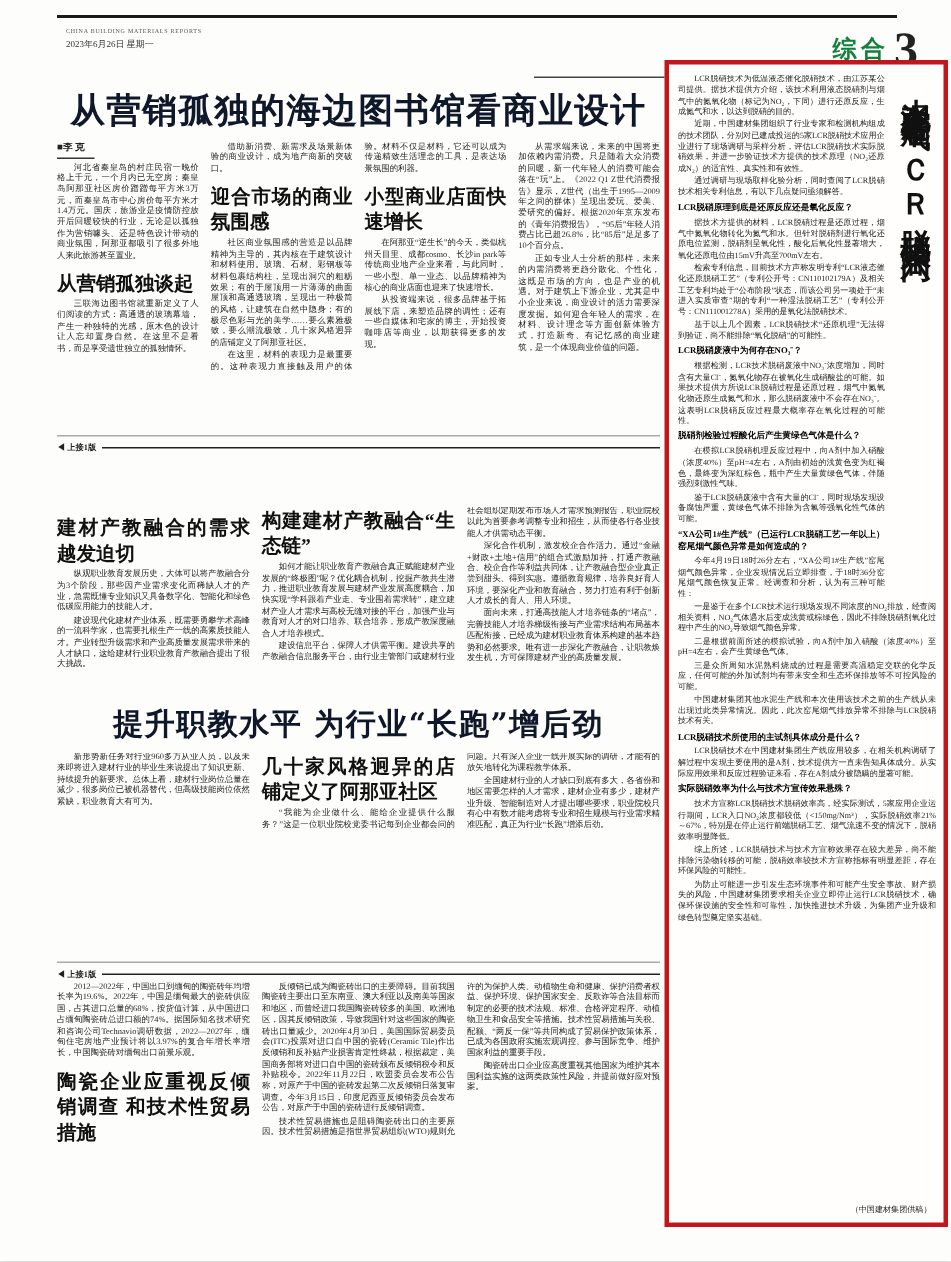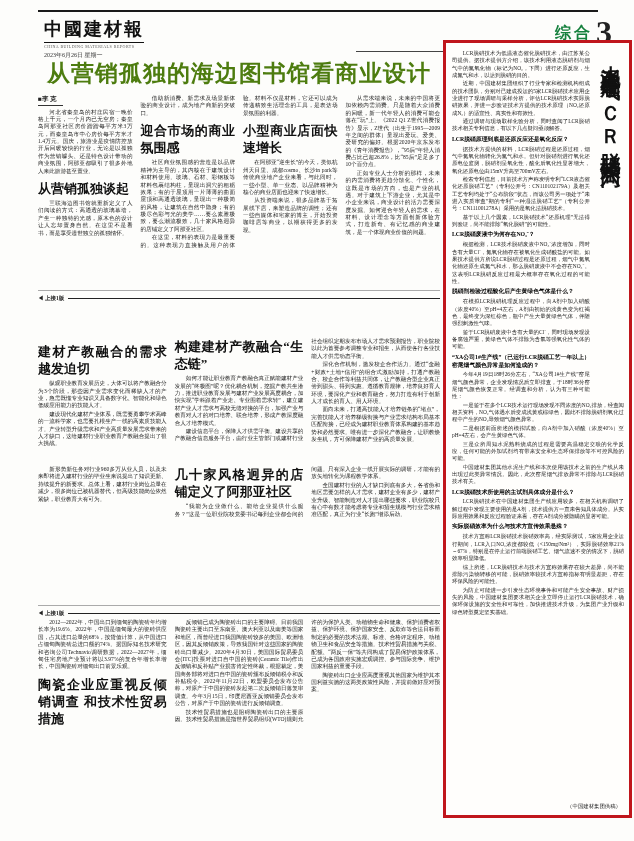--- a/index.html
+++ b/index.html
@@ -12,21 +12,21 @@
   .masthead .logo{font-size:18px;font-weight:bold;letter-spacing:2px;color:#111;
                   border-bottom:1.5px solid #111;padding-bottom:1px;display:inline-block;}
   .masthead .logo-sub{font-size:4px;color:#555;letter-spacing:.5px;margin-top:1px;}
   .masthead .dateline{font-size:6px;color:#333;margin-top:2px;}
   .section-mark{position:absolute;right:22px;top:16px;display:flex;align-items:flex-end;}
   .section-mark .sec{font-size:16px;font-weight:bold;color:#15803d;letter-spacing:3px;margin-bottom:4px;}
   .section-mark .num{font-size:32px;font-weight:bold;color:#222;line-height:1;margin-left:3px;}
   .header-rule-right{position:absolute;left:356px;width:276px;top:51px;border-top:1px solid #444;}
   
   .left-zone{position:absolute;left:38px;top:56px;width:402px;height:782px;overflow:hidden;}
-  .headline{font-weight:bold;text-align:center;color:#4d7c0f;font-family:"DejaVu Serif", serif;}
+  .headline{font-weight:bold;text-align:center;color:#0f172a;font-family:"DejaVu Serif", serif;}
   .h-xl{font-size:23px;letter-spacing:1px;margin:2px 0 6px 0;}
   .h-lg{font-size:20px;letter-spacing:1px;margin:3px 0 6px 0;}
   .cols{column-gap:8px;font-size:5.6px;line-height:1.32;text-align:justify;color:#222;
         overflow:hidden;}
   .cols-4{column-count:4;height:190px;}
   .cols-3a{column-count:3;height:128px;margin-top:36px;}
   .cols-3b{column-count:3;height:134px;}
   .cols-3c{column-count:3;height:118px;}
   .fb{margin:0;}
   .para{text-indent:2em;margin:0 0 1px 0;}
@@ -51,21 +51,20 @@
   .attribution{position:absolute;right:8px;bottom:5px;font-size:5.4px;color:#222;
                background:#fffefc;padding-left:4px;}
 </style>
 </head>
 <body>
 
 <div class="page">
 
   <div class="top-rule"></div>
   <div class="masthead">
-    <div class="logo">中國建材報</div>
     <div class="logo-sub">CHINA BUILDING MATERIALS REPORTS</div>
     <div class="dateline">2023年6月26日 星期一</div>
   </div>
   <div class="section-mark">
     <span class="sec">综合</span>
     <span class="num">3</span>
   </div>
   <div class="header-rule-right"></div>
 
   <div class="left-zone">
@@ -91,20 +90,21 @@
           <div class="fb para">建设现代化建材产业体系，既需要勇攀学术高峰的一流科学家，也需要扎根生产一线的高素质技能人才。产业转型升级需求和产业高质量发展需求带来的人才缺口，这给建材行业职业教育产教融合提出了很大挑战。</div>
           <div class="fb sub">构建建材产教融合“生态链”</div>
           <div class="fb para">如何才能让职业教育产教融合真正赋能建材产业发展的“终极图”呢？优化耦合机制，挖掘产教共生潜力，推进职业教育发展与建材产业发展高度耦合，加快实现“学科跟着产业走、专业围着需求转”，建立建材产业人才需求与高校无缝对接的平台，加强产业与教育对人才的对口培养、联合培养，形成产教深度融合人才培养模式。</div>
           <div class="fb para">建设信息平台，保障人才供需平衡。建设共享的产教融合信息服务平台，由行业主管部门或建材行业社会组织定期发布市场人才需求预测报告，职业院校以此为首要参考调整专业和招生，从而使各行各业技能人才供需动态平衡。</div>
           <div class="fb para">深化合作机制，激发校企合作活力。通过“金融+财政+土地+信用”的组合式激励加持，打通产教融合、校企合作等利益共同体，让产教融合型企业真正尝到甜头、得到实惠。遵循教育规律，培养良好育人环境，要深化产业和教育融合，努力打造有利于创新人才成长的育人、用人环境。</div>
           <div class="fb para">面向未来，打通高技能人才培养链条的“堵点”，完善技能人才培养梯级衔接与产业需求结构布局基本匹配衔接，已经成为建材职业教育体系构建的基本趋势和必然要求。唯有进一步深化产教融合，让职教焕发生机，方可保障建材产业的高质量发展。</div>
         </div>
     </div>
 
     <div>
+      <div class="headline h-lg">提升职教水平 为行业“长跑”增后劲</div>
       <div class="cols cols-3b">
 
       <div class="fb para">新形势新任务对行业960多万从业人员，以及未来即将进入建材行业的毕业生来说提出了知识更新、持续提升的新要求。总体上看，建材行业岗位总量在减少，很多岗位已被机器替代，但高级技能岗位依然紧缺，职业教育大有可为。</div>
           <div class="fb sub">几十家风格迥异的店铺定义了阿那亚社区</div>
           <div class="fb para">“我能为企业做什么、能给企业提供什么服务？”这是一位职业院校党委书记每到企业都会问的问题。只有深入企业一线开展实际的调研，才能有的放矢地转化为课程教学体系。</div>
           <div class="fb para">全国建材行业的人才缺口到底有多大，各省份和地区需要怎样的人才需求，建材企业有多少，建材产业升级、智能制造对人才提出哪些要求，职业院校只有心中有数才能考虑将专业和招生规模与行业需求精准匹配，真正为行业“长跑”增添后劲。</div>
         </div>
     </div>
 
     <div class="art-sep"></div>

